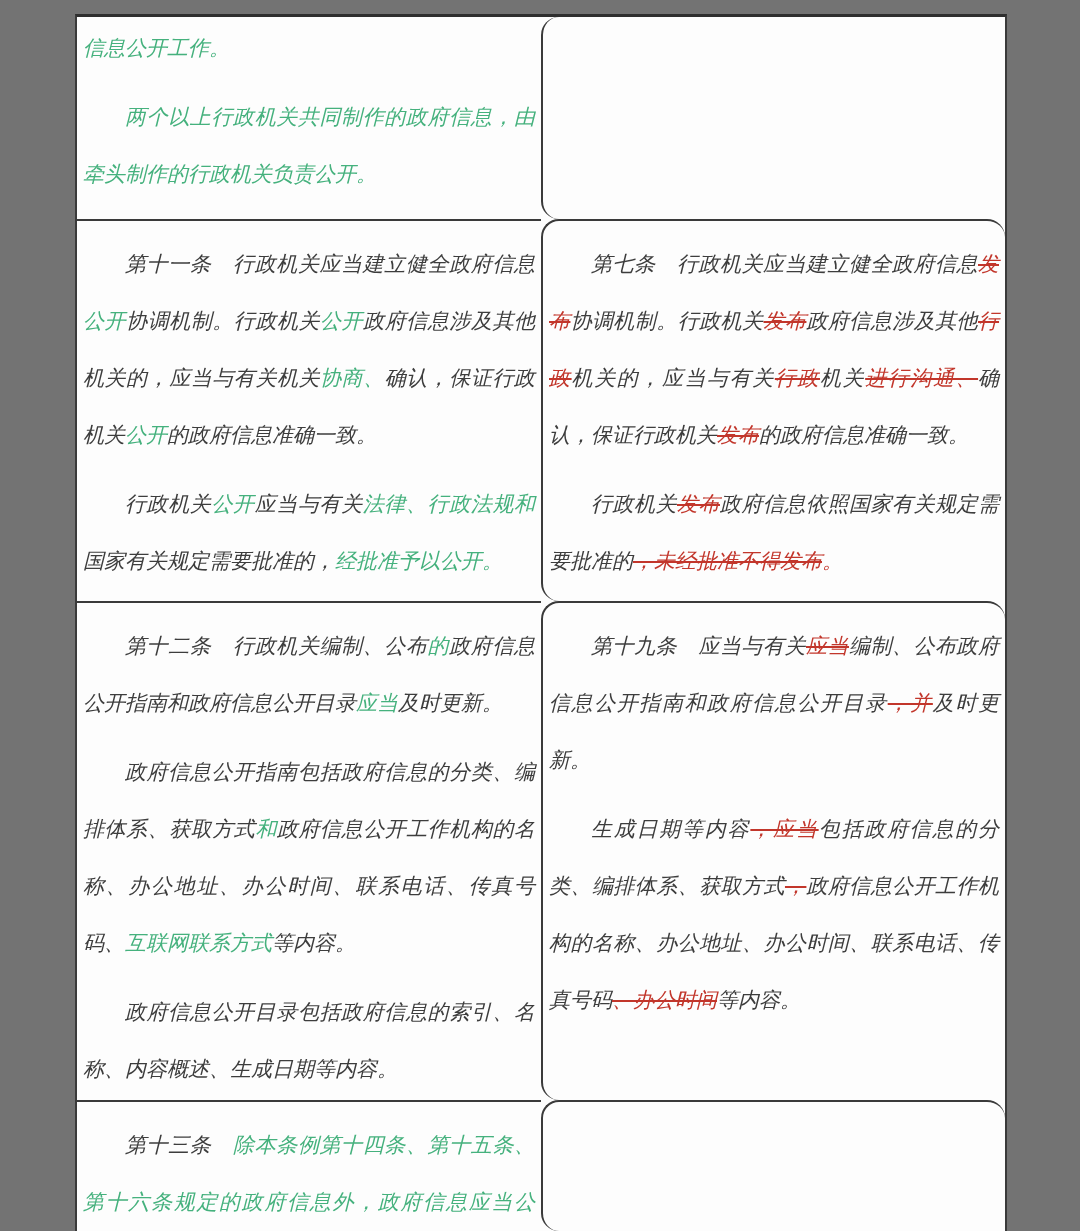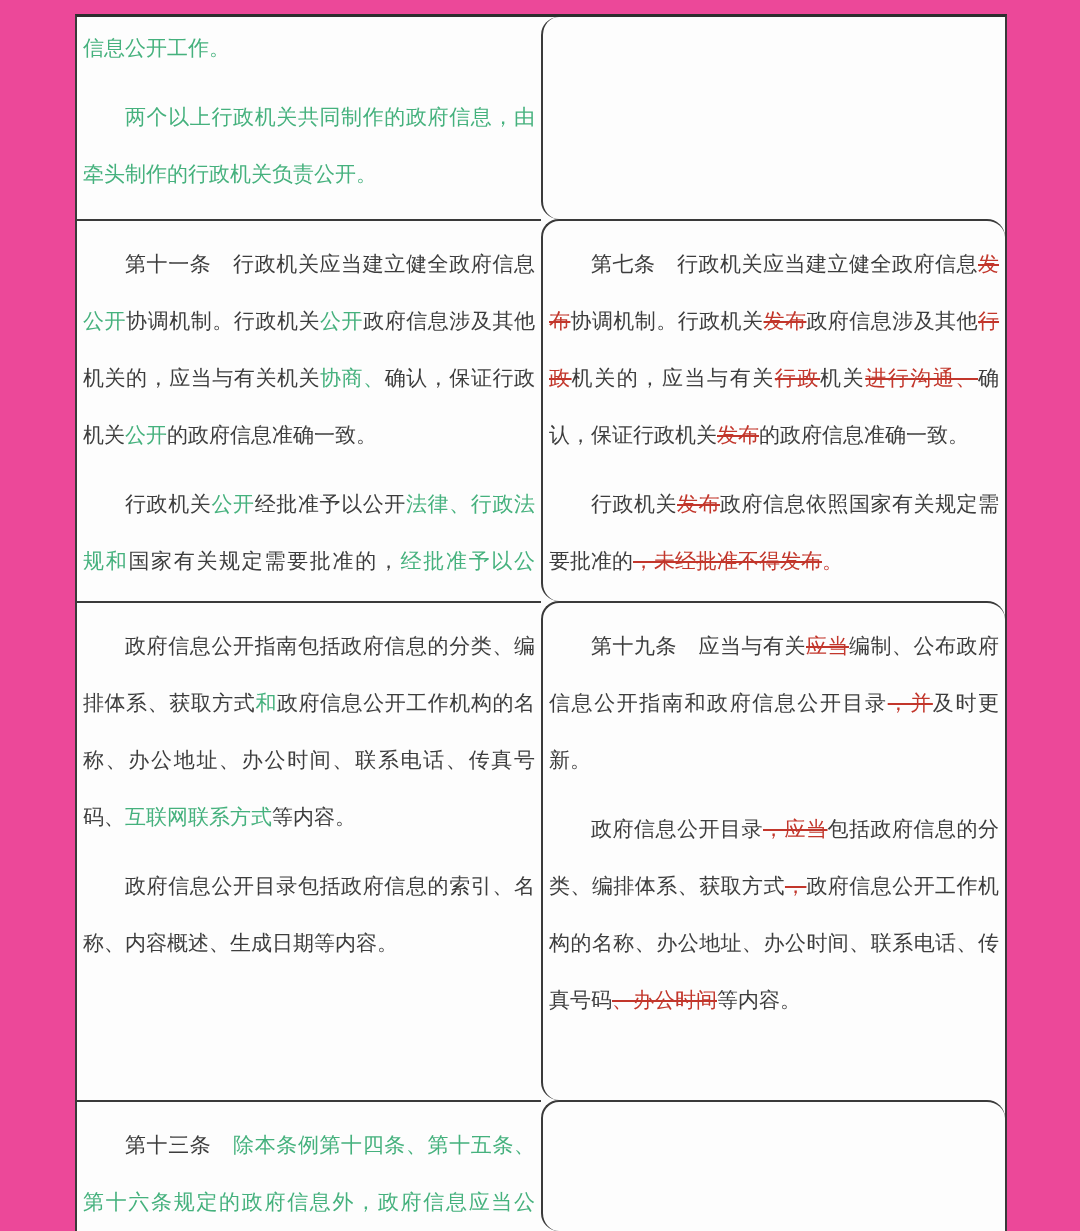--- a/index.html
+++ b/index.html
@@ -8,21 +8,21 @@
     --removed:#c2362b;
     --border:#3a3a3a;
   }
   html,body{margin:0;padding:0;}
   body{
     width:1080px;height:1231px;
     background:#fdfdfd;
     font-family:"Liberation Sans","DejaVu Sans",sans-serif;
     overflow:hidden;
   }
-  .page{position:relative;width:1080px;height:1231px;background:#ec4899;}
+  .page{position:relative;width:1080px;height:1231px;background:#737373;font-style:italic;}
   .doc-table{
     position:absolute;left:75px;top:14px;
     width:932px;height:1217px;
     box-sizing:border-box;
     border-top:3px solid #2e2e2e;
     border-left:2px solid var(--border);
     border-right:2px solid var(--border);
     display:grid;
     grid-template-columns:1fr 1fr;
     grid-template-rows:202px 382px 499px 1fr;
@@ -61,32 +61,33 @@
 
 <div class="page">
   <div class="doc-table">
       <div class="cell col-left row-0">
         <p class="para no-indent"><span class="seg seg-added">信息公开工作。</span></p>
         <p class="para"><span class="seg seg-added">两个以上行政机关共同制作的政府信息，由牵头制作的行政机关负责公开。</span></p>
       </div>
       <div class="cell col-right row-0"></div>
       <div class="cell col-left row-1">
         <p class="para"><span class="seg seg-normal">第十一条　行政机关应当建立健全政府信息</span><span class="seg seg-added">公开</span><span class="seg seg-normal">协调机制。行政机关</span><span class="seg seg-added">公开</span><span class="seg seg-normal">政府信息涉及其他机关的，应当与有关机关</span><span class="seg seg-added">协商、</span><span class="seg seg-normal">确认，保证行政机关</span><span class="seg seg-added">公开</span><span class="seg seg-normal">的政府信息准确一致。</span></p>
-        <p class="para"><span class="seg seg-normal">行政机关</span><span class="seg seg-added">公开</span><span class="seg seg-normal">经批准予以公开</span><span class="seg seg-added">法律、行政法规和</span><span class="seg seg-normal">国家有关规定需要批准的，</span><span class="seg seg-added">经批准予以公开。</span></p>
+        <p class="para"><span class="seg seg-normal">行政机关</span><span class="seg seg-added">公开</span><span class="seg seg-normal">应当与有关</span><span class="seg seg-added">法律、行政法规和</span><span class="seg seg-normal">国家有关规定需要批准的，</span><span class="seg seg-added">经批准予以公开。</span></p>
       </div>
       <div class="cell col-right row-1">
         <p class="para"><span class="seg seg-normal">第七条　行政机关应当建立健全政府信息</span><span class="seg seg-removed">发布</span><span class="seg seg-normal">协调机制。行政机关</span><span class="seg seg-removed">发布</span><span class="seg seg-normal">政府信息涉及其他</span><span class="seg seg-removed">行政</span><span class="seg seg-normal">机关的，应当与有关</span><span class="seg seg-removed">行政</span><span class="seg seg-normal">机关</span><span class="seg seg-removed">进行沟通、</span><span class="seg seg-normal">确认，保证行政机关</span><span class="seg seg-removed">发布</span><span class="seg seg-normal">的政府信息准确一致。</span></p>
         <p class="para"><span class="seg seg-normal">行政机关</span><span class="seg seg-removed">发布</span><span class="seg seg-normal">政府信息依照国家有关规定需要批准的</span><span class="seg seg-removed">，未经批准不得发布</span><span class="seg seg-red">。</span></p>
       </div>
       <div class="cell col-left row-2">
+        <p class="para"><span class="seg seg-normal">第十二条　行政机关编制、公布</span><span class="seg seg-added">的</span><span class="seg seg-normal">政府信息公开指南和政府信息公开目录</span><span class="seg seg-added">应当</span><span class="seg seg-normal">及时更新。</span></p>
         <p class="para"><span class="seg seg-normal">政府信息公开指南包括政府信息的分类、编排体系、获取方式</span><span class="seg seg-added">和</span><span class="seg seg-normal">政府信息公开工作机构的名称、办公地址、办公时间、联系电话、传真号码、</span><span class="seg seg-added">互联网联系方式</span><span class="seg seg-normal">等内容。</span></p>
         <p class="para"><span class="seg seg-normal">政府信息公开目录包括政府信息的索引、名称、内容概述、生成日期等内容。</span></p>
       </div>
       <div class="cell col-right row-2">
         <p class="para"><span class="seg seg-normal">第十九条　应当与有关</span><span class="seg seg-removed">应当</span><span class="seg seg-normal">编制、公布政府信息公开指南和政府信息公开目录</span><span class="seg seg-removed">，并</span><span class="seg seg-normal">及时更新。</span></p>
-        <p class="para"><span class="seg seg-normal">政府信息公开目录</span><span class="seg seg-removed">，应当</span><span class="seg seg-normal">包括政府信息的分类、编排体系、获取方式</span><span class="seg seg-removed">，</span><span class="seg seg-normal">政府信息公开工作机构的名称、办公地址、办公时间、联系电话、传真号码</span><span class="seg seg-removed">、办公时间</span><span class="seg seg-normal">等内容。</span></p>
+        <p class="para"><span class="seg seg-normal">生成日期等内容</span><span class="seg seg-removed">，应当</span><span class="seg seg-normal">包括政府信息的分类、编排体系、获取方式</span><span class="seg seg-removed">，</span><span class="seg seg-normal">政府信息公开工作机构的名称、办公地址、办公时间、联系电话、传真号码</span><span class="seg seg-removed">、办公时间</span><span class="seg seg-normal">等内容。</span></p>
       </div>
       <div class="cell col-left row-3">
         <p class="para"><span class="seg seg-normal">第十三条　</span><span class="seg seg-added">除本条例第十四条、第十五条、第十六条规定的政府信息外，政府信息应当公开。</span></p>
       </div>
       <div class="cell col-right row-3"></div>
     </div>
 </div>
 
 </body></html>

